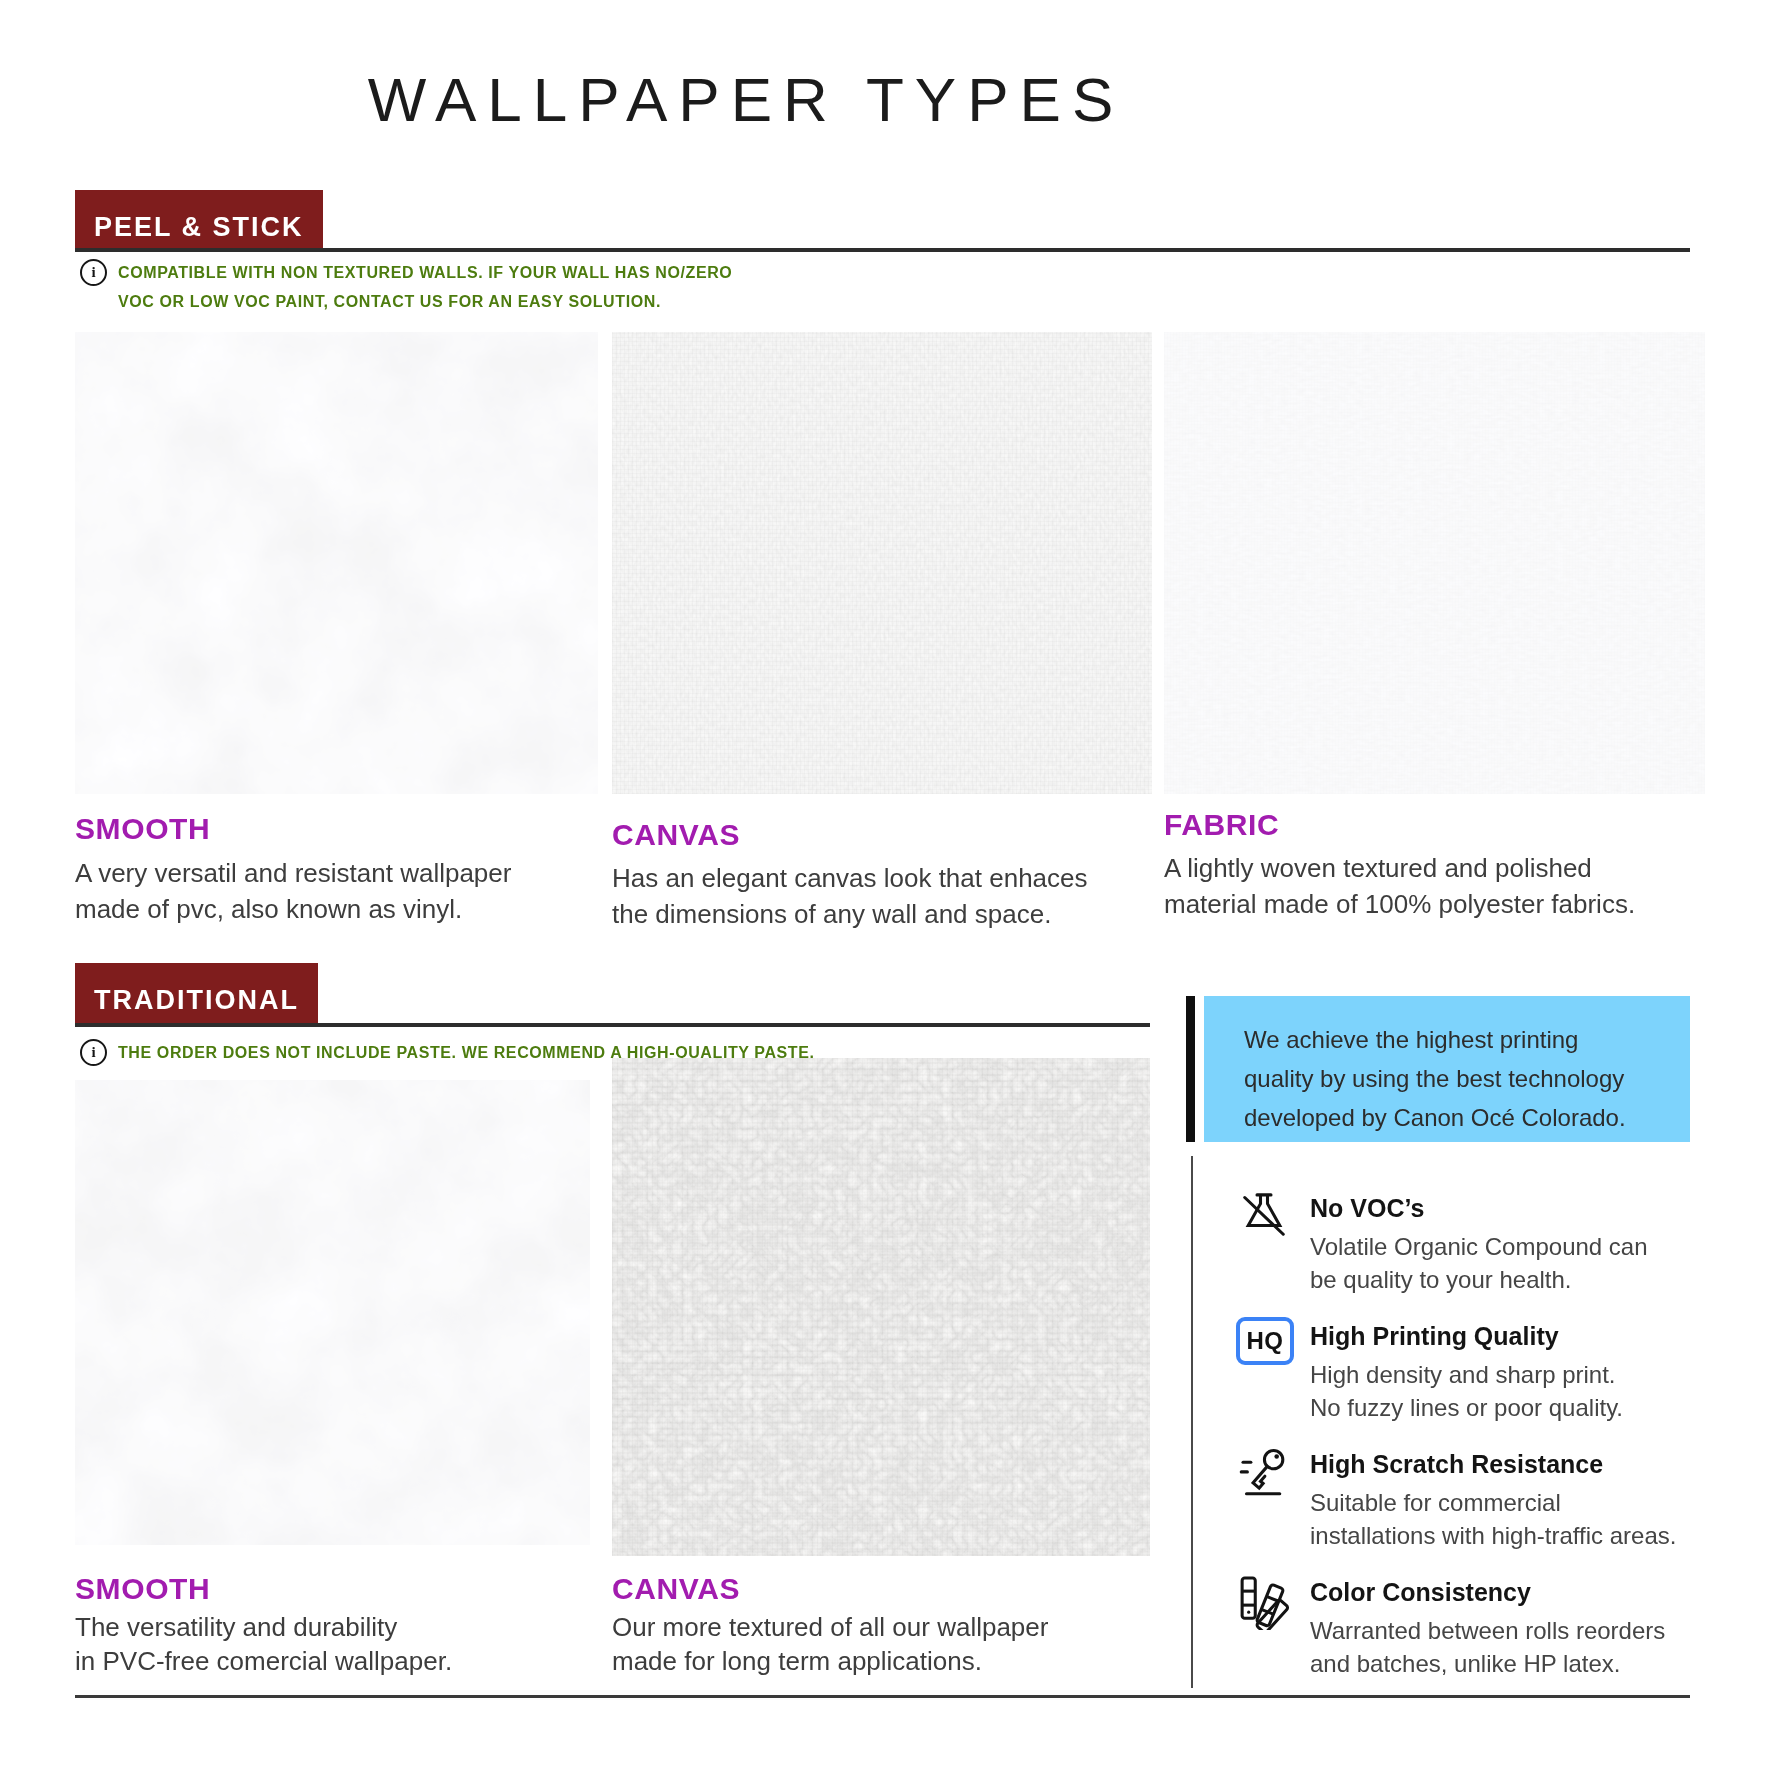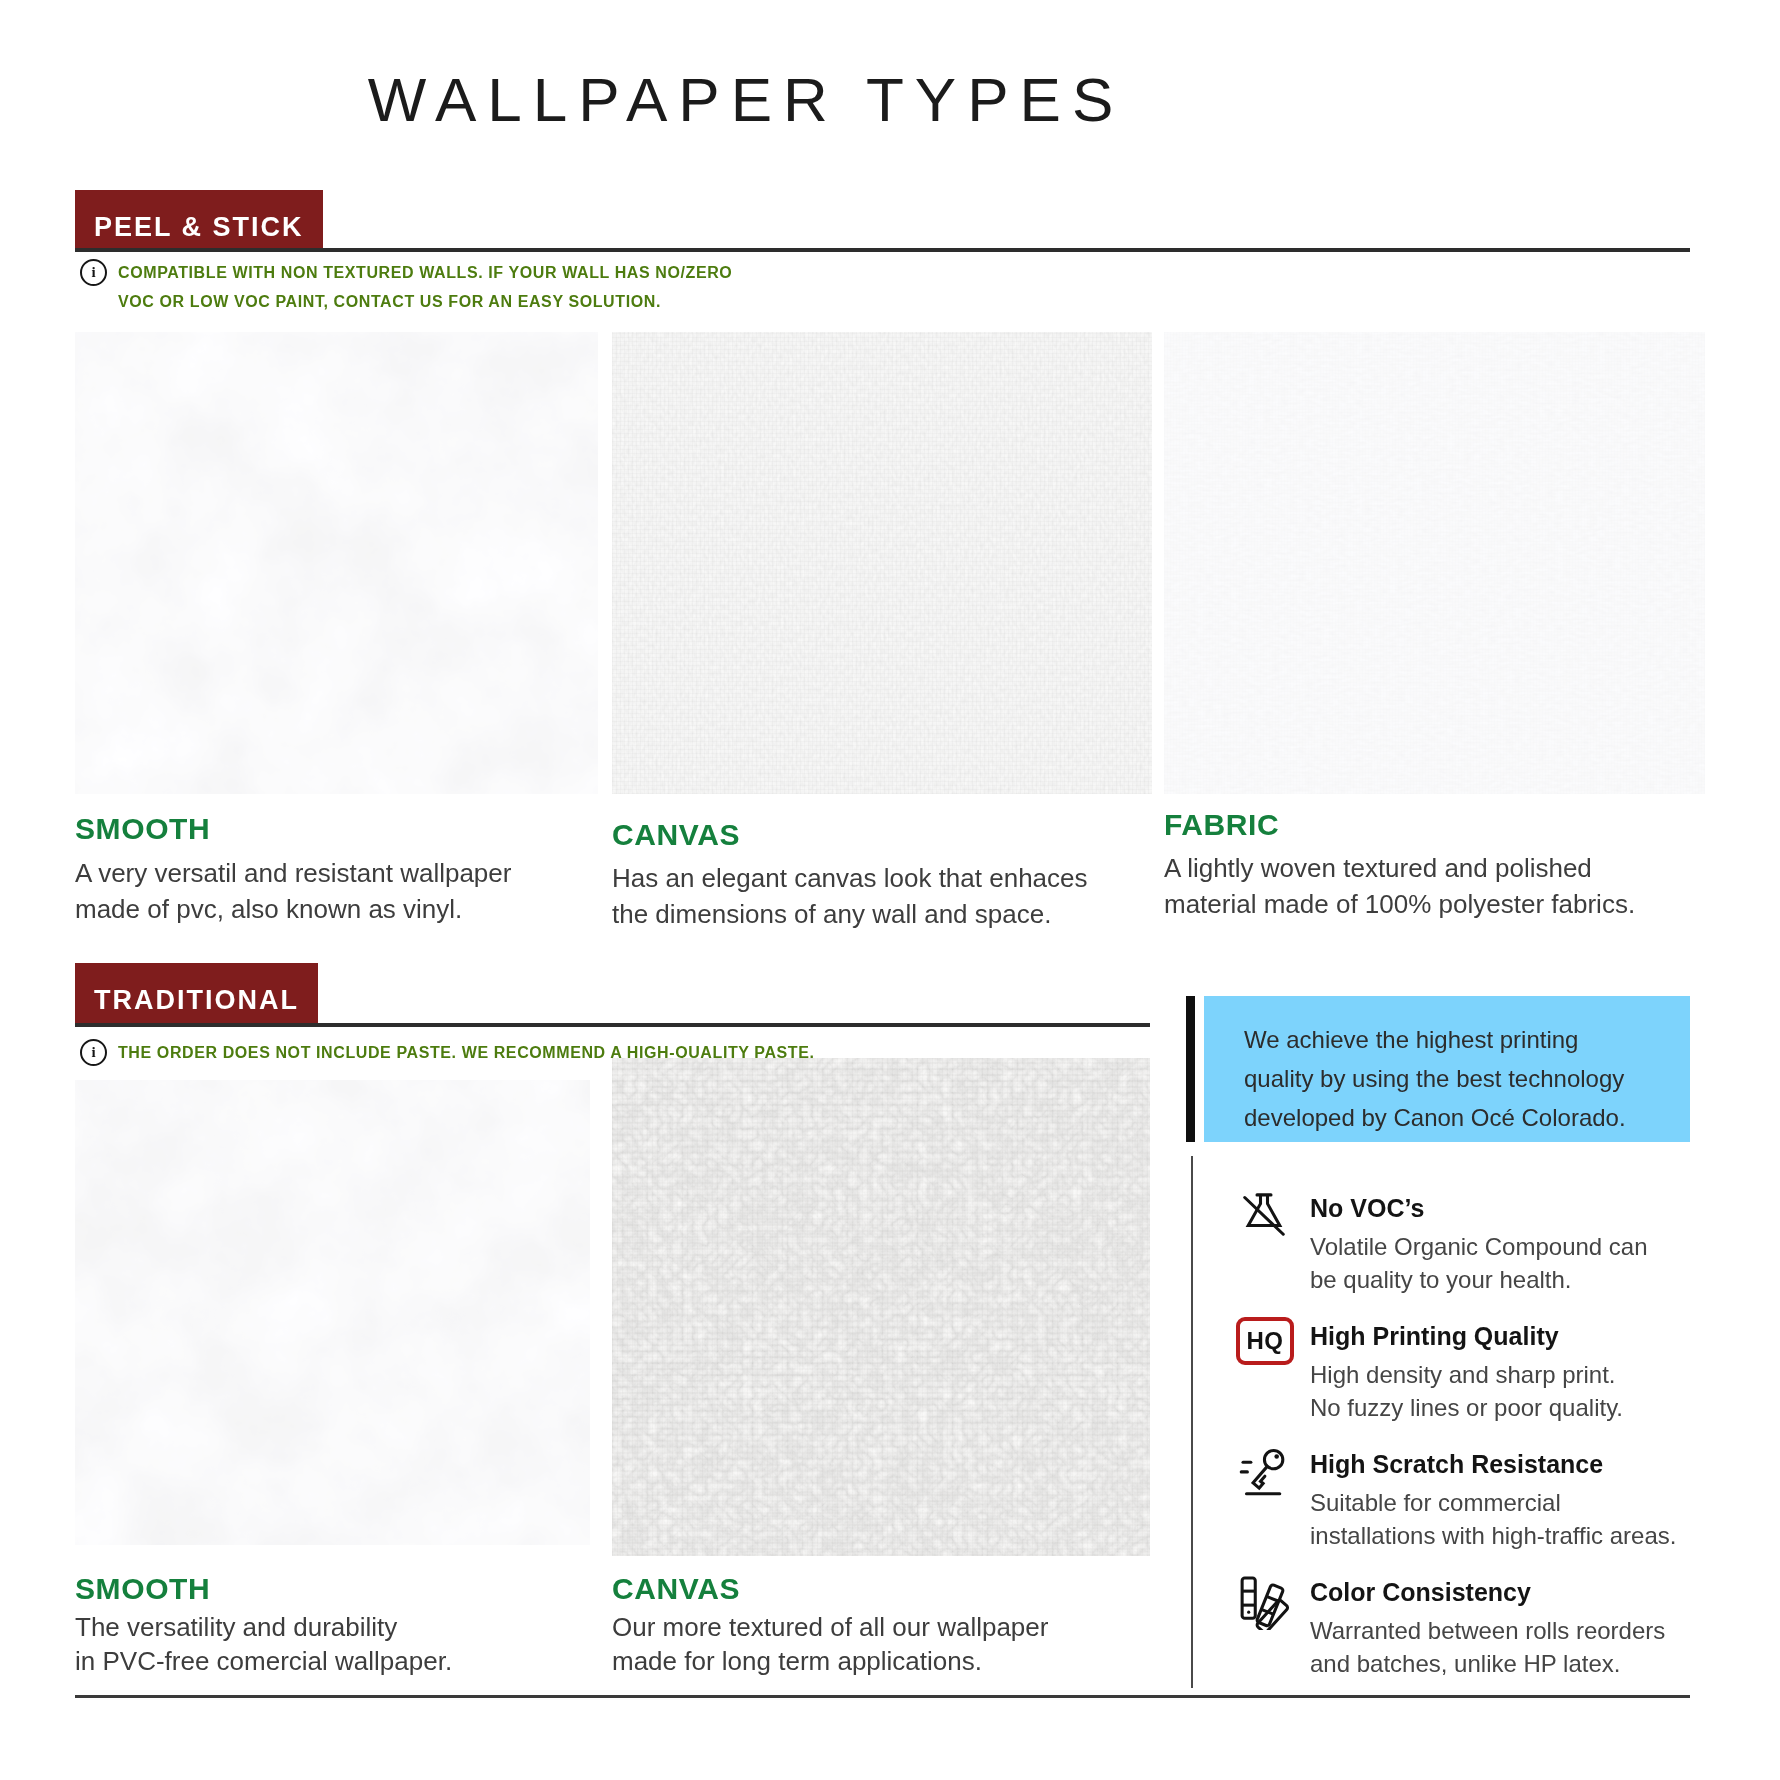--- a/index.html
+++ b/index.html
@@ -28,36 +28,36 @@
       #f5f5f4;}
   .linen{background:
       repeating-linear-gradient(90deg, rgba(70,75,85,0.04)  0 1px, transparent 1px 3px),
       repeating-linear-gradient(0deg,  rgba(70,75,85,0.028) 0 1px, transparent 1px 3px),
       #f2f3f5;}
   .rough{background:
       repeating-linear-gradient(90deg, rgba(70,65,55,0.06) 0 1px, transparent 1px 5px),
       repeating-linear-gradient(0deg,  rgba(70,65,55,0.06) 0 2px, transparent 2px 6px),
       #f4f3f1;}
 
-  .swname{position:absolute;font-size:30px;font-weight:600;letter-spacing:0.6px;color:#15803d;}
+  .swname{position:absolute;font-size:30px;font-weight:600;letter-spacing:0.6px;color:#a21caf;}
   .swdesc{position:absolute;font-size:26px;line-height:36px;color:#3d3d3d;}
 
   .callout-bar{position:absolute;background:#0f0f0f;}
   .callout{position:absolute;background:#7dd3fc;}
   .callout .ctext{padding:24px 20px 0 40px;font-size:24px;line-height:39px;color:#2c2c2c;}
 
   .vline{position:absolute;background:#4a4a4a;}
 
   .feat{position:absolute;left:1236px;width:474px;}
   .fi{position:absolute;left:0;top:2px;width:56px;height:66px;}
   .fi svg{display:block;}
   .ft{margin-left:74px;}
   .ft .fttl{font-size:25px;font-weight:700;color:#141414;margin-bottom:7px;margin-top:12px;}
   .ft .fdesc{font-size:24px;line-height:33px;color:#454545;}
-  .hqbox{width:50px;height:40px;border:4px solid #b91c1c;border-radius:9px;margin-top:5px;
+  .hqbox{width:50px;height:40px;border:4px solid #3b82f6;border-radius:9px;margin-top:5px;
          display:flex;align-items:center;justify-content:center;
          font-size:24px;font-weight:800;letter-spacing:0.5px;color:#131313;}
 </style>
 </head>
 <body>
 
 <div id="canvas">
 
   <div class="title">WALLPAPER TYPES</div>
 

